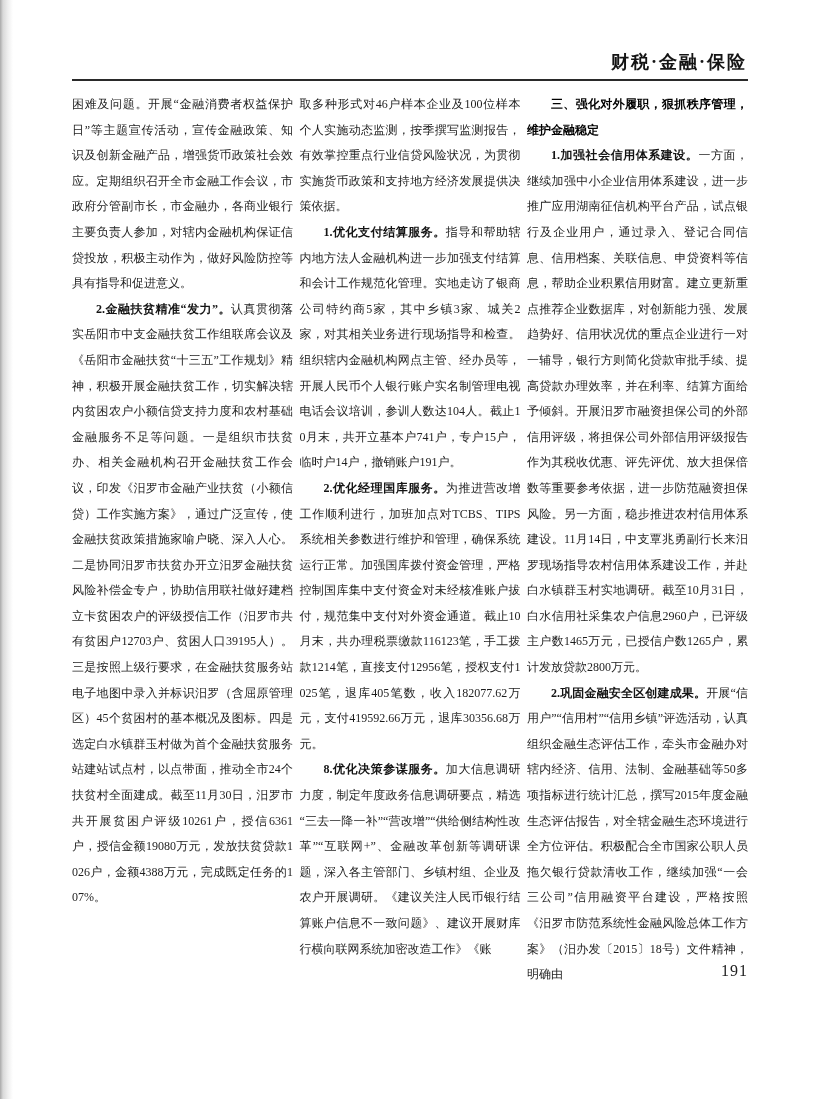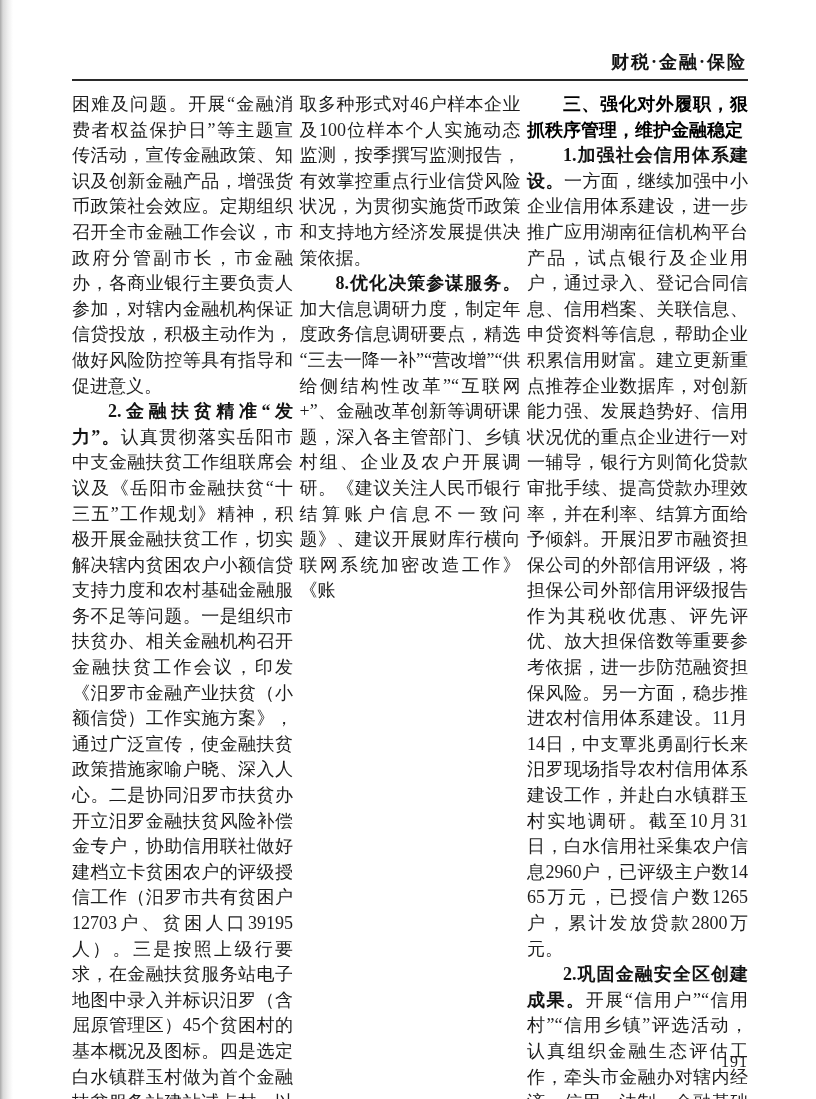--- a/index.html
+++ b/index.html
@@ -37,34 +37,34 @@
     margin-top: 5px;
   }
   .columns {
     display: flex;
     justify-content: space-between;
     margin-top: 11px;
   }
   .col { width: 221px; }
   p.block {
     margin: 0;
-    font-size: 18px;
+    font-size: 12px;
     line-height: 25.6px;
     text-align: justify;
     text-justify: inter-ideograph;
     color: #1d1d1d;
     word-break: break-all;
   }
   p.para, p.heading { text-indent: 2em; }
   p.cont { text-indent: 0; }
   p.heading { font-weight: 700; color: #000000; }
   .lead { font-weight: 700; color: #141414; }
   .page-number {
     position: absolute;
-    top: 1053px;
+    top: 962px;
     right: 68px;
     font-size: 16px;
     letter-spacing: 1px;
     color: #222222;
   }
 </style>
 </head>
 <body>
 
 <div class="page">
@@ -72,20 +72,22 @@
   <div class="content">
     <div class="header-title">财税·金融·保险</div>
     <div class="header-rule"></div>
     <div class="columns" id="columns">
         <div class="col">
           <p class="block cont"><span>困难及问题。开展“金融消费者权益保护日”等主题宣传活动，宣传金融政策、知识及创新金融产品，增强货币政策社会效应。定期组织召开全市金融工作会议，市政府分管副市长，市金融办，各商业银行主要负责人参加，对辖内金融机构保证信贷投放，积极主动作为，做好风险防控等具有指导和促进意义。</span></p>
           <p class="block para"><span class="lead">2.金融扶贫精准“发力”。</span><span>认真贯彻落实岳阳市中支金融扶贫工作组联席会议及《岳阳市金融扶贫“十三五”工作规划》精神，积极开展金融扶贫工作，切实解决辖内贫困农户小额信贷支持力度和农村基础金融服务不足等问题。一是组织市扶贫办、相关金融机构召开金融扶贫工作会议，印发《汨罗市金融产业扶贫（小额信贷）工作实施方案》，通过广泛宣传，使金融扶贫政策措施家喻户晓、深入人心。二是协同汨罗市扶贫办开立汨罗金融扶贫风险补偿金专户，协助信用联社做好建档立卡贫困农户的评级授信工作（汨罗市共有贫困户12703户、贫困人口39195人）。三是按照上级行要求，在金融扶贫服务站电子地图中录入并标识汨罗（含屈原管理区）45个贫困村的基本概况及图标。四是选定白水镇群玉村做为首个金融扶贫服务站建站试点村，以点带面，推动全市24个扶贫村全面建成。截至11月30日，汨罗市共开展贫困户评级10261户，授信6361户，授信金额19080万元，发放扶贫贷款1026户，金额4388万元，完成既定任务的107%。</span></p>
         </div>
         <div class="col">
           <p class="block cont"><span>取多种形式对46户样本企业及100位样本个人实施动态监测，按季撰写监测报告，有效掌控重点行业信贷风险状况，为贯彻实施货币政策和支持地方经济发展提供决策依据。</span></p>
+          <p class="block para"><span class="lead">1.优化支付结算服务。</span><span>指导和帮助辖内地方法人金融机构进一步加强支付结算和会计工作规范化管理。实地走访了银商公司特约商5家，其中乡镇3家、城关2家，对其相关业务进行现场指导和检查。组织辖内金融机构网点主管、经办员等，开展人民币个人银行账户实名制管理电视电话会议培训，参训人数达104人。截止10月末，共开立基本户741户，专户15户，临时户14户，撤销账户191户。</span></p>
+          <p class="block para"><span class="lead">2.优化经理国库服务。</span><span>为推进营改增工作顺利进行，加班加点对TCBS、TIPS系统相关参数进行维护和管理，确保系统运行正常。加强国库拨付资金管理，严格控制国库集中支付资金对未经核准账户拔付，规范集中支付对外资金通道。截止10月末，共办理税票缴款116123笔，手工拨款1214笔，直接支付12956笔，授权支付1025笔，退库405笔数，收入182077.62万元，支付419592.66万元，退库30356.68万元。</span></p>
           <p class="block para"><span class="lead">8.优化决策参谋服务。</span><span>加大信息调研力度，制定年度政务信息调研要点，精选“三去一降一补”“营改增”“供给侧结构性改革”“互联网+”、金融改革创新等调研课题，深入各主管部门、乡镇村组、企业及农户开展调研。《建议关注人民币银行结算账户信息不一致问题》、建议开展财库行横向联网系统加密改造工作》《账</span></p>
         </div>
         <div class="col">
           <p class="block heading"><span>三、强化对外履职，狠抓秩序管理，维护金融稳定</span></p>
           <p class="block para"><span class="lead">1.加强社会信用体系建设。</span><span>一方面，继续加强中小企业信用体系建设，进一步推广应用湖南征信机构平台产品，试点银行及企业用户，通过录入、登记合同信息、信用档案、关联信息、申贷资料等信息，帮助企业积累信用财富。建立更新重点推荐企业数据库，对创新能力强、发展趋势好、信用状况优的重点企业进行一对一辅导，银行方则简化贷款审批手续、提高贷款办理效率，并在利率、结算方面给予倾斜。开展汨罗市融资担保公司的外部信用评级，将担保公司外部信用评级报告作为其税收优惠、评先评优、放大担保倍数等重要参考依据，进一步防范融资担保风险。另一方面，稳步推进农村信用体系建设。11月14日，中支覃兆勇副行长来汨罗现场指导农村信用体系建设工作，并赴白水镇群玉村实地调研。截至10月31日，白水信用社采集农户信息2960户，已评级主户数1465万元，已授信户数1265户，累计发放贷款2800万元。</span></p>
           <p class="block para"><span class="lead">2.巩固金融安全区创建成果。</span><span>开展“信用户”“信用村”“信用乡镇”评选活动，认真组织金融生态评估工作，牵头市金融办对辖内经济、信用、法制、金融基础等50多项指标进行统计汇总，撰写2015年度金融生态评估报告，对全辖金融生态环境进行全方位评估。积极配合全市国家公职人员拖欠银行贷款清收工作，继续加强“一会三公司”信用融资平台建设，严格按照《汨罗市防范系统性金融风险总体工作方案》（汨办发〔2015〕18号）文件精神，明确由</span></p>
         </div>
       </div>
   </div>
   <div class="page-number">191</div>

